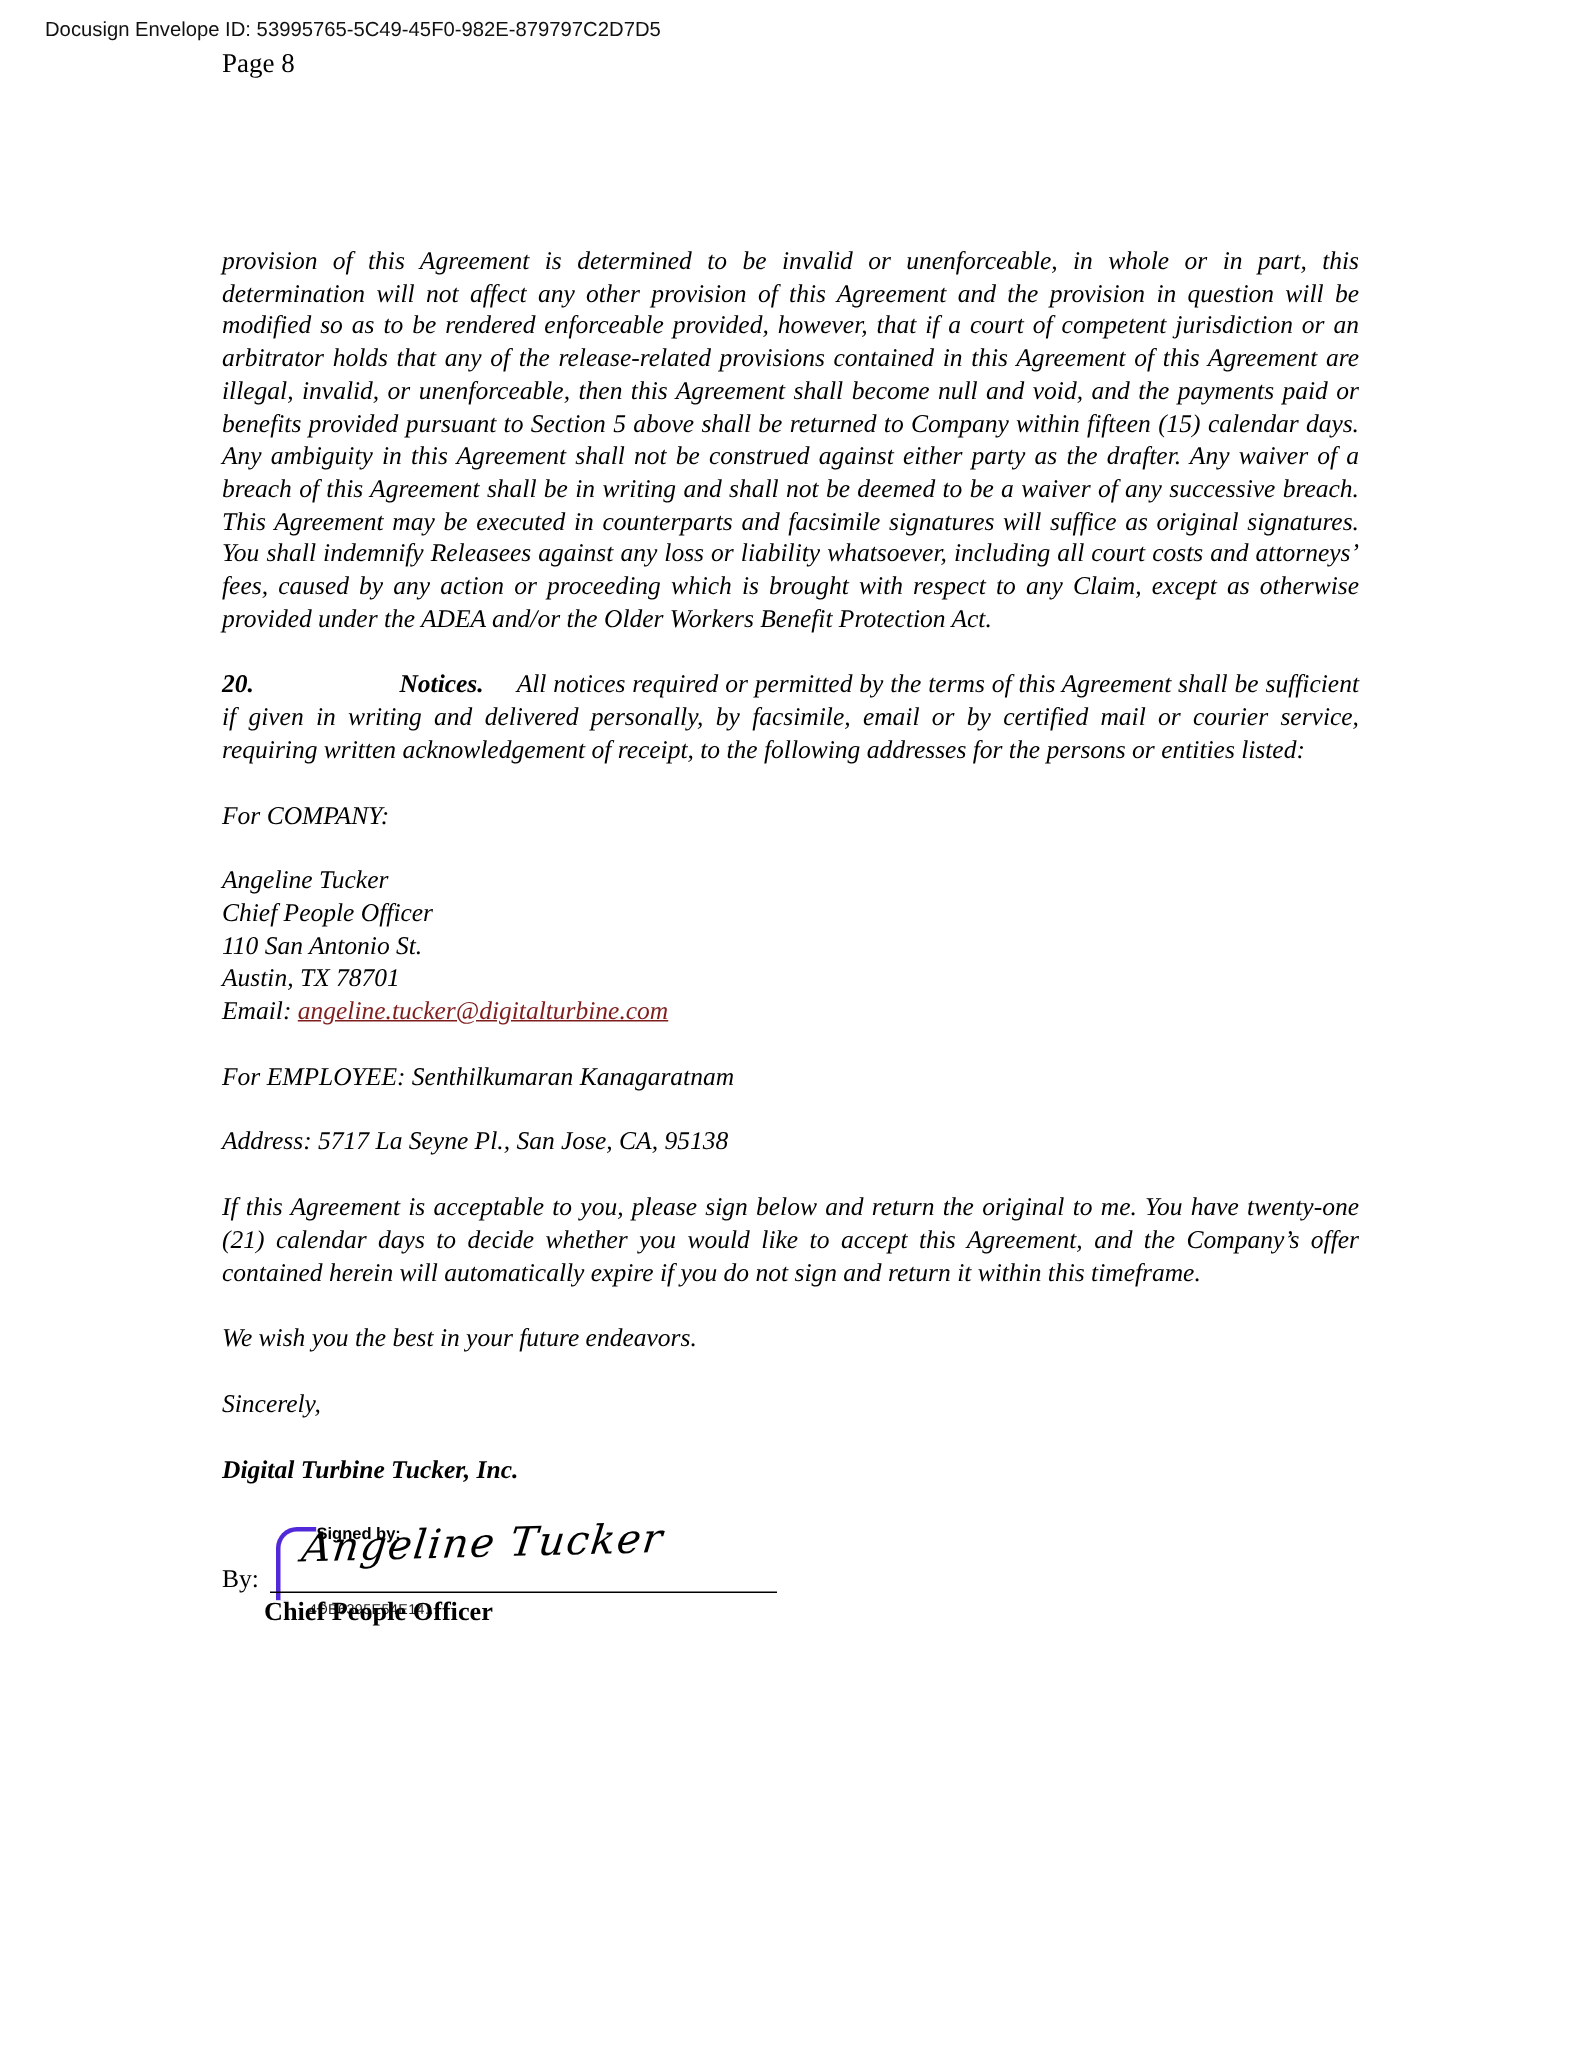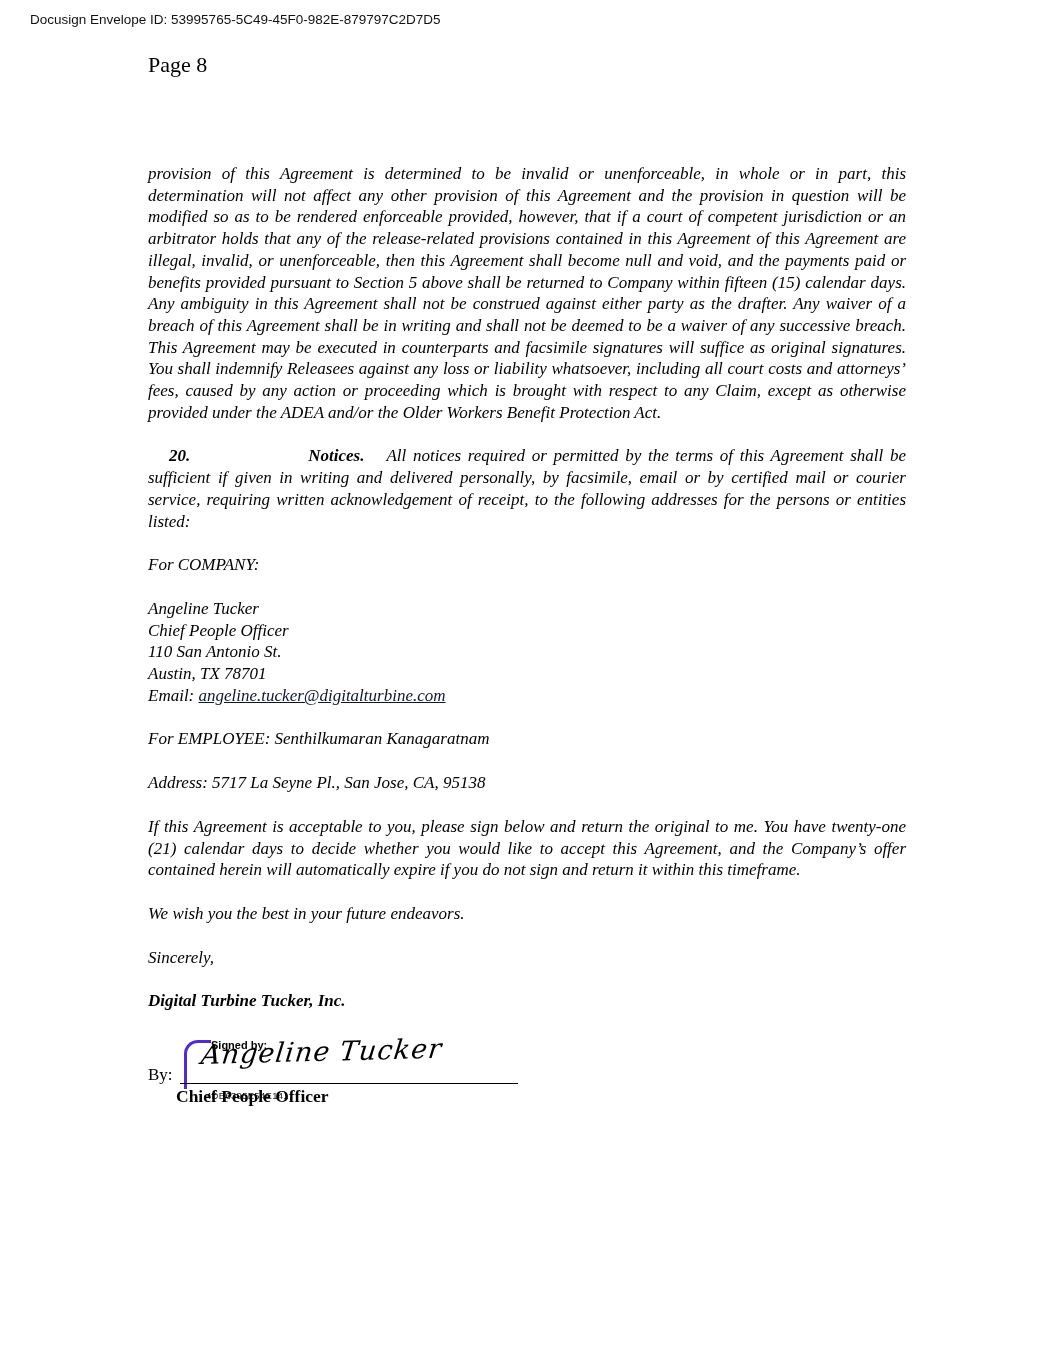--- a/index.html
+++ b/index.html
@@ -18,39 +18,39 @@
     left: 30px;
     top: 12px;
     font-family: "Liberation Sans", sans-serif;
     font-size: 13.5px;
     color: #111111;
     white-space: nowrap;
   }
   .page-number {
     position: absolute;
     left: 148px;
-    top: 52px;
-    font-size: 22px;
+    top: 32px;
+    font-size: 18px;
   }
   .content {
     position: absolute;
     left: 148px;
     top: 163px;
     width: 758px;
     font-size: 17px;
     line-height: 21.7px;
   }
   .content p { margin: 0 0 22px 0; font-style: italic; }
   .justified { text-align: justify; }
-  .bold { font-weight: bold; margin-left: 21px; }
+  .bold { font-weight: bold; }
   .tab-lg { display: inline-block; width: 97px; }
   .tab-sm { display: inline-block; width: 22px; }
   .addr-line { display: block; }
   .email-link {
-    color: #0f172a;
+    color: #7f1d1d;
     text-decoration: underline;
   }
   .sig-block {
     position: relative;
     height: 110px;
     margin-top: 24px;
   }
   .sig-bracket {
     position: absolute;
     left: 36px;

